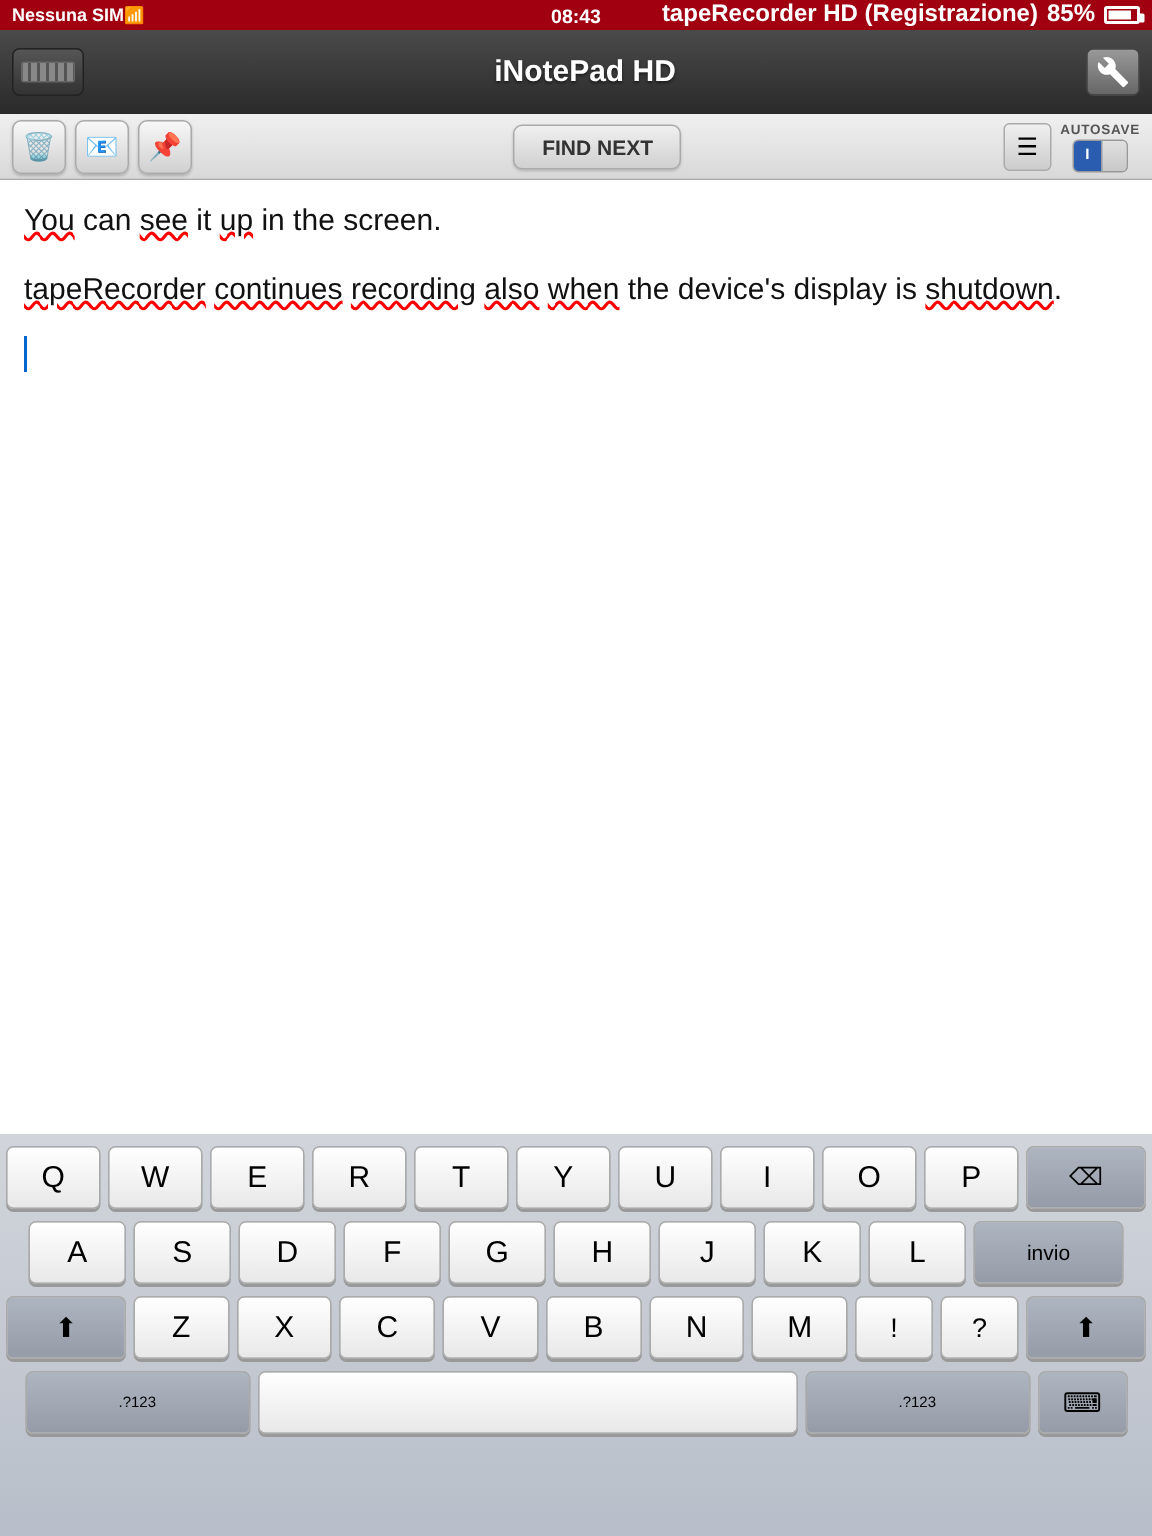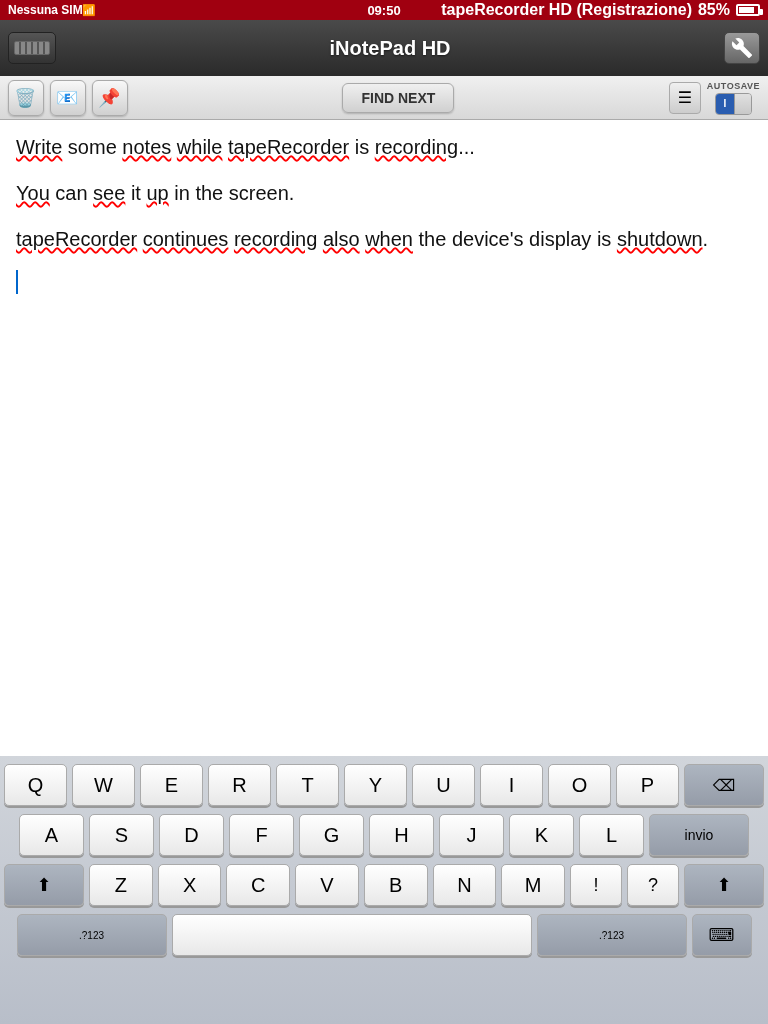--- a/index.html
+++ b/index.html
@@ -269,21 +269,21 @@
     .arrow-icon { font-size: 18px; }
   </style>
 </head>
 <body>
 
 <div id="status-bar">
   <div class="status-left">
     <span>Nessuna SIM</span>
     <span class="wifi-icon">📶</span>
   </div>
-  <span class="status-center">09:50</span>
+  <span class="status-center">08:43</span>
   <div class="status-right">
     <span>tapeRecorder HD (Registrazione)</span>
     <span>85%</span>
     <div class="battery-icon">
       <div class="battery-fill"></div>
     </div>
   </div>
 </div>
 
 <div id="title-bar">
@@ -319,23 +319,20 @@
       <span class="autosave-label">AUTOSAVE</span>
       <div class="autosave-toggle">
         <div class="toggle-on">I</div>
         <div class="toggle-off"></div>
       </div>
     </div>
   </div>
 </div>
 
 <div id="note-area">
-  <p>
-    <span class="spell-error">Write</span> some <span class="spell-error">notes</span> <span class="spell-error">while</span> <span class="spell-error">tapeRecorder</span> is <span class="spell-error">recording</span>...
-  </p>
   <p>
     <span class="spell-error">You</span> can <span class="spell-error">see</span> it <span class="spell-error">up</span> in the screen.
   </p>
   <p>
     <span class="spell-error">tapeRecorder</span> <span class="spell-error">continues</span> <span class="spell-error">recording</span> <span class="spell-error">also</span> <span class="spell-error">when</span> the device's display is <span class="spell-error">shutdown</span>.
   </p>
   <div class="cursor-line">
     <span class="text-cursor"></span>
   </div>
 </div>

